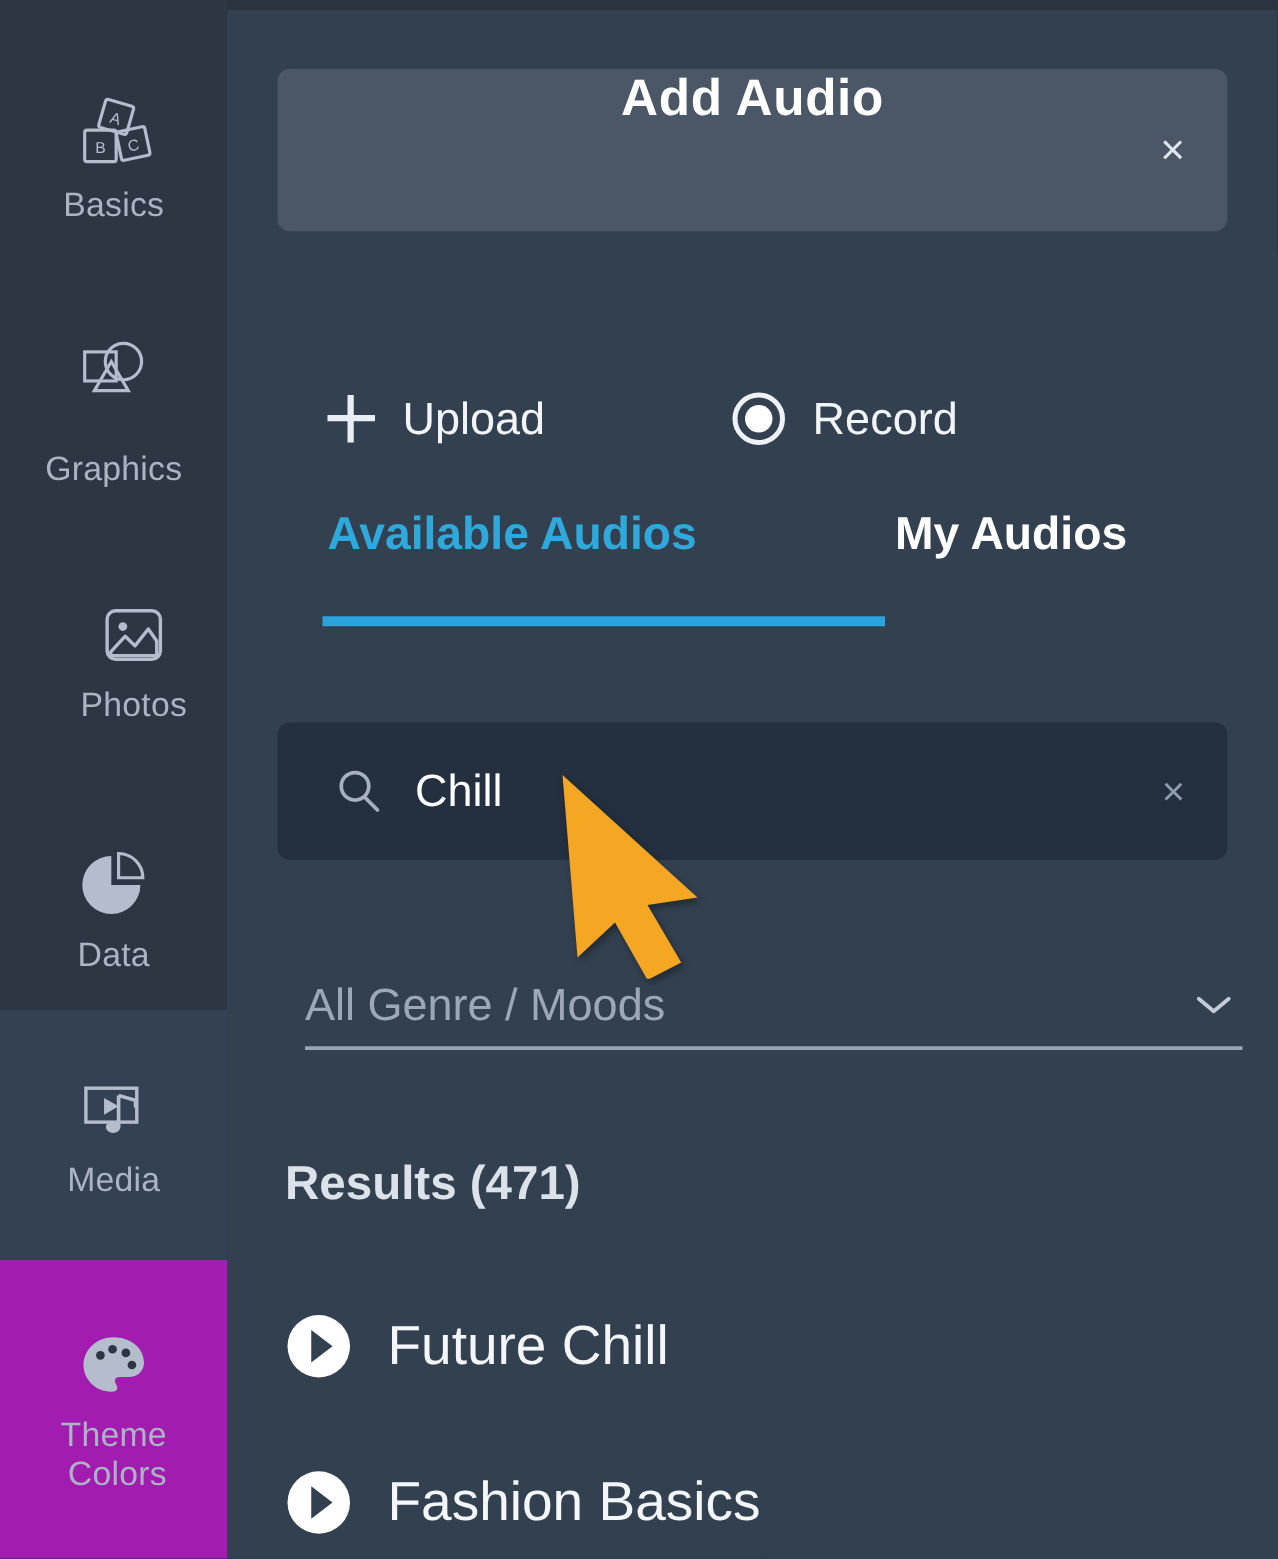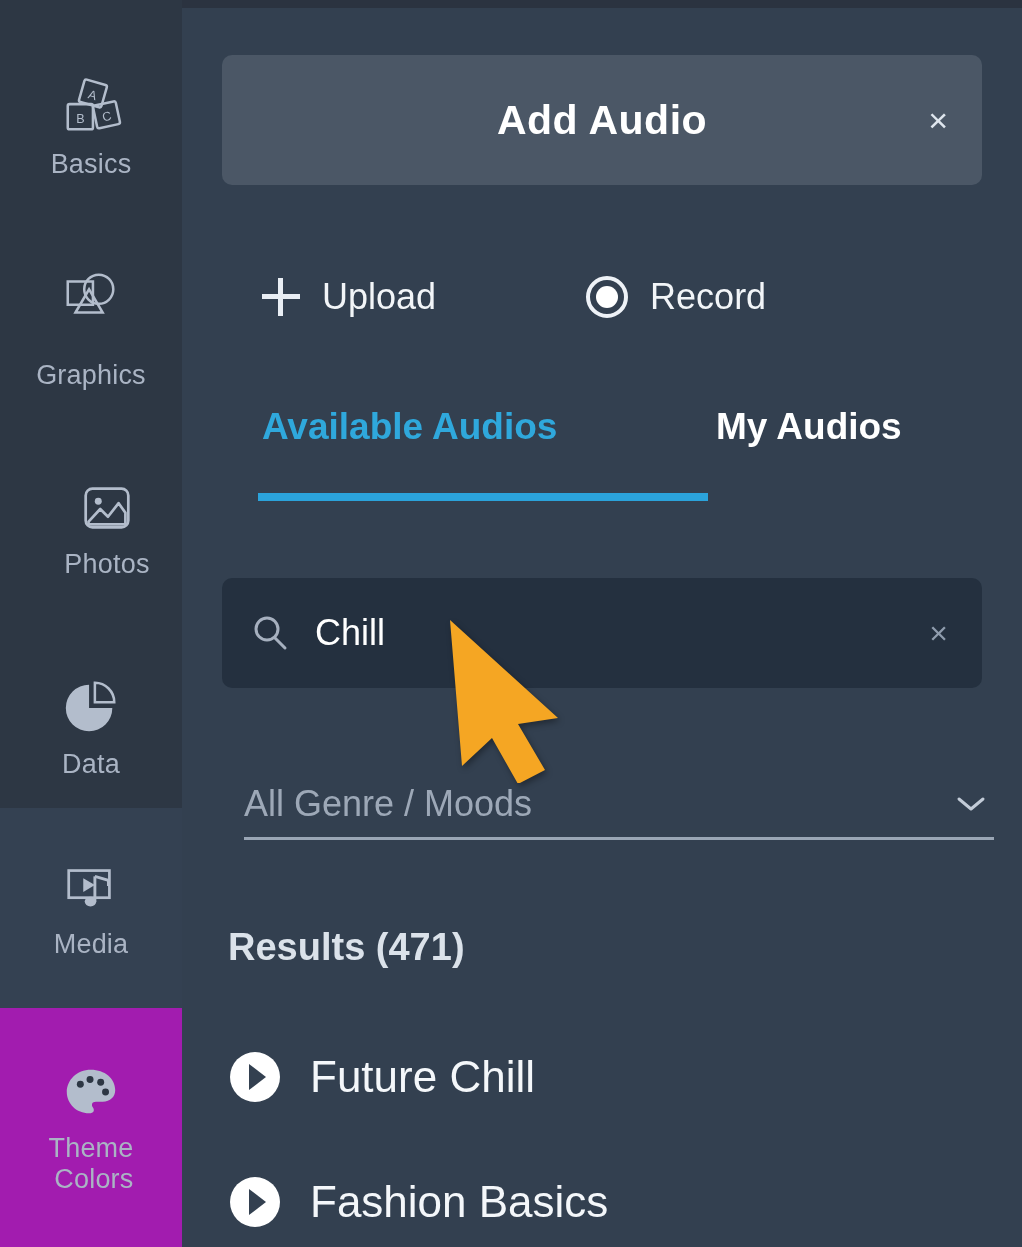--- a/index.html
+++ b/index.html
@@ -56,21 +56,21 @@
     position: absolute; left: 182px; top: 8px;
     width: 840px; height: 1239px;
     background: #334050;
   }
 
   .header-box {
     position: absolute; left: 40px; top: 47px;
     width: 760px; height: 130px;
     background: #4b5766;
     border-radius: 10px;
-    display: flex; align-items: center; justify-content: center;
+    display: flex; justify-content: center;
   }
   .header-title {
     color: #ffffff;
     font-size: 41px;
     font-weight: bold;
     letter-spacing: 0.5px;
   }
   .header-close {
     position: absolute; right: 34px; top: 50%;
     transform: translateY(-50%);
@@ -79,21 +79,21 @@
     line-height: 34px;
     font-weight: 300;
     cursor: pointer;
   }
 
   
   .actions {
     position: absolute; left: 40px; top: 268;
     top: 268px;
     width: 760px; height: 80px;
-    display: flex; align-items: flex-start;
+    display: flex; align-items: flex-end;
   }
   .action {
     display: flex; align-items: center;
     gap: 22px; cursor: pointer;
   }
   .action.upload { margin-left: 40px; }
   .action.record { margin-left: 150px; }
   .action-label {
     color: #f2f5f8;
     font-size: 36px;
@@ -141,21 +141,21 @@
     width: 450px; height: 8px;
     background: #2ba3db;
   }
 
   
   .search-box {
     position: absolute; left: 40px; top: 570px;
     width: 760px; height: 110px;
     background: #24303f;
     border-radius: 10px;
-    display: flex; align-items: center;
+    display: flex; align-items: center; padding-left: 17px;
   }
   .search-icon {
     margin-left: 28px;
     width: 40px; height: 40px;
     flex: none;
   }
   .search-value {
     margin-left: 25px;
     color: #ffffff;
     font-size: 36px;

